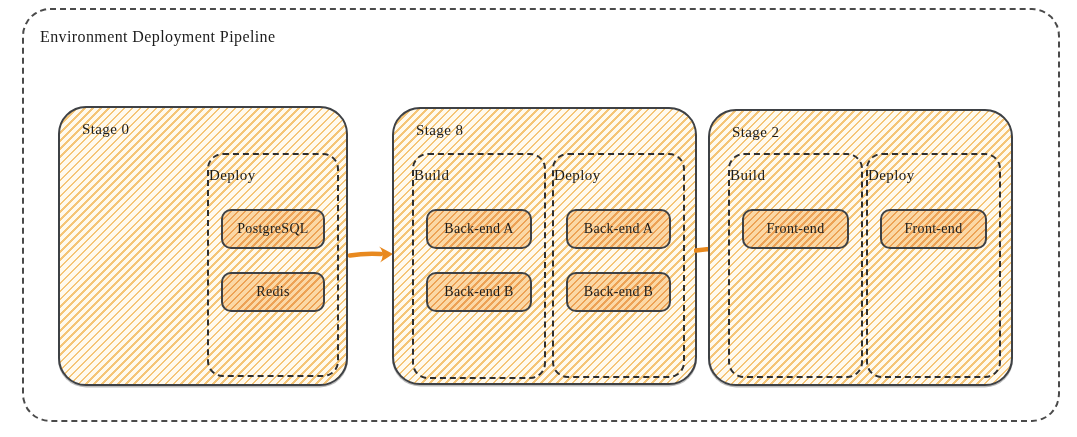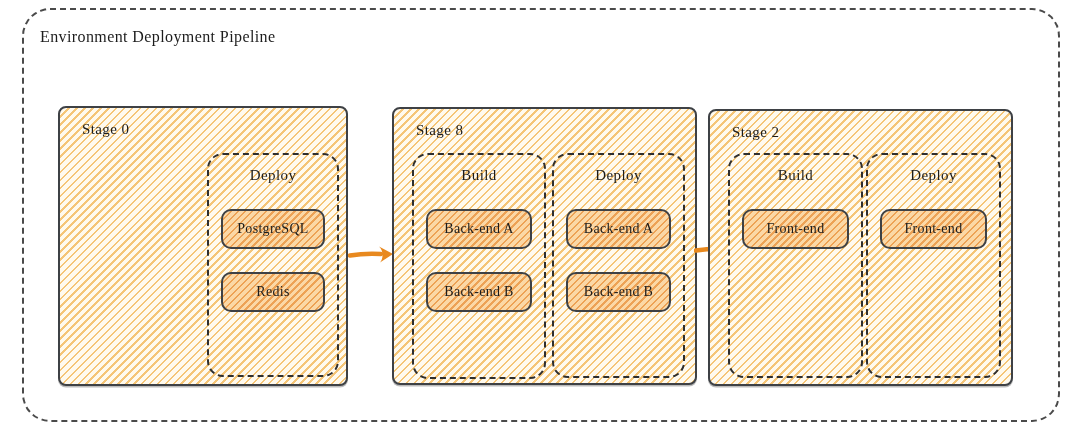--- a/index.html
+++ b/index.html
@@ -35,21 +35,21 @@
     position: absolute;
     left: 40px; top: 28px;
     font-size: 16px;
     letter-spacing: 0.4px;
     color: var(--text);
     white-space: nowrap;
   }
   .stage {
     position: absolute;
     border: 2px solid var(--stroke);
-    border-radius: 8px;
+    border-radius: 28px;
     background-color: var(--stage-fill);
     background-image: repeating-linear-gradient(
       135deg,
       var(--stage-hatch) 0px, var(--stage-hatch) 1.8px,
       transparent 1.8px, transparent 5.6px
     );
     box-shadow: 0 1.5px 0 rgba(60,60,60,0.35);
   }
   .stage-0 { left: 58px;  top: 106px; width: 290px; height: 280px; }
   .stage-1 { left: 392px; top: 107px; width: 305px; height: 278px; }
@@ -67,21 +67,21 @@
     border-radius: 16px;
   }
   .s0-g0 { left: 147px; top: 45px; width: 132px; height: 224px; }
   .s1-g0 { left: 18px;  top: 44px; width: 134px; height: 226px; }
   .s1-g1 { left: 158px; top: 44px; width: 133px; height: 225px; }
   .s2-g0 { left: 18px;  top: 42px; width: 135px; height: 225px; }
   .s2-g1 { left: 156px; top: 42px; width: 135px; height: 225px; }
   .group-label {
     position: absolute;
     left: 0; right: 0; top: 12px;
-    text-align: center;
+    text-align: left;
     font-size: 15px;
     letter-spacing: 0.4px;
     white-space: nowrap;
   }
   .item {
     position: absolute;
     left: 12px; right: 12px;
     height: 40px;
     border: 2px solid var(--stroke);
     border-radius: 10px;

